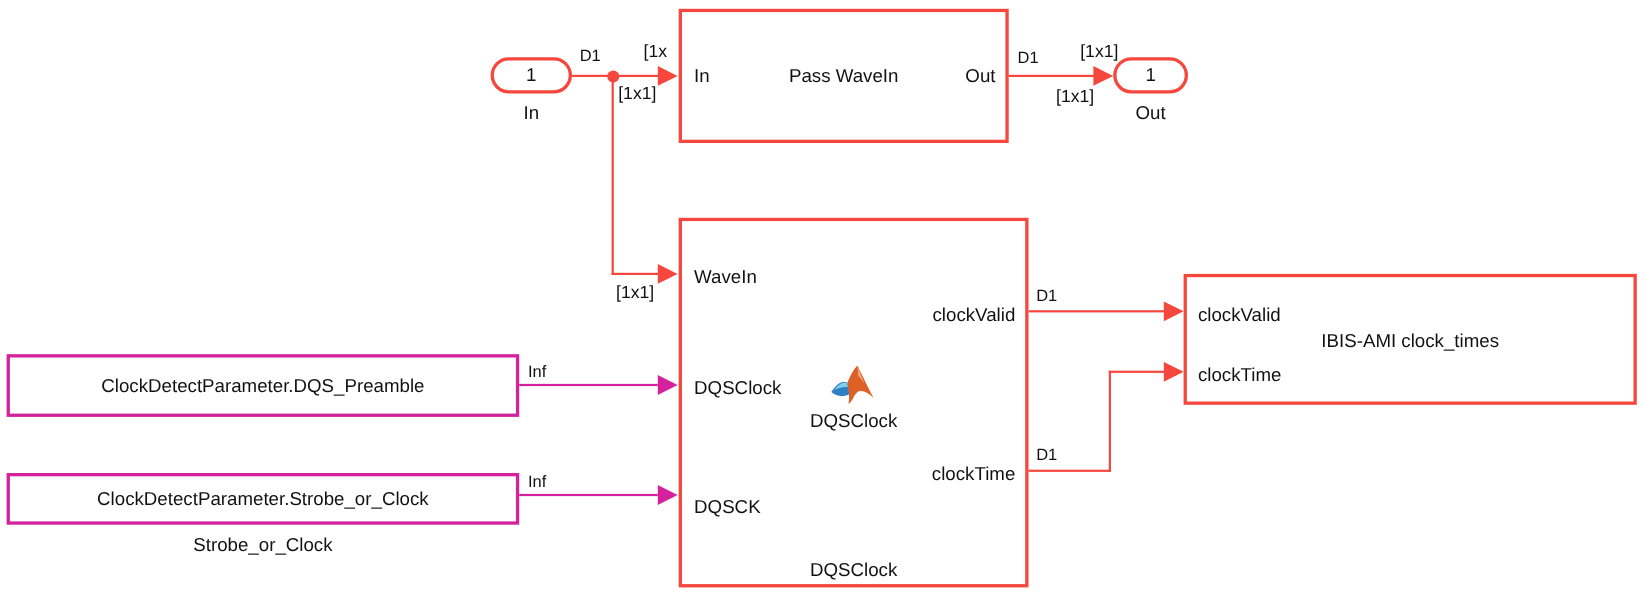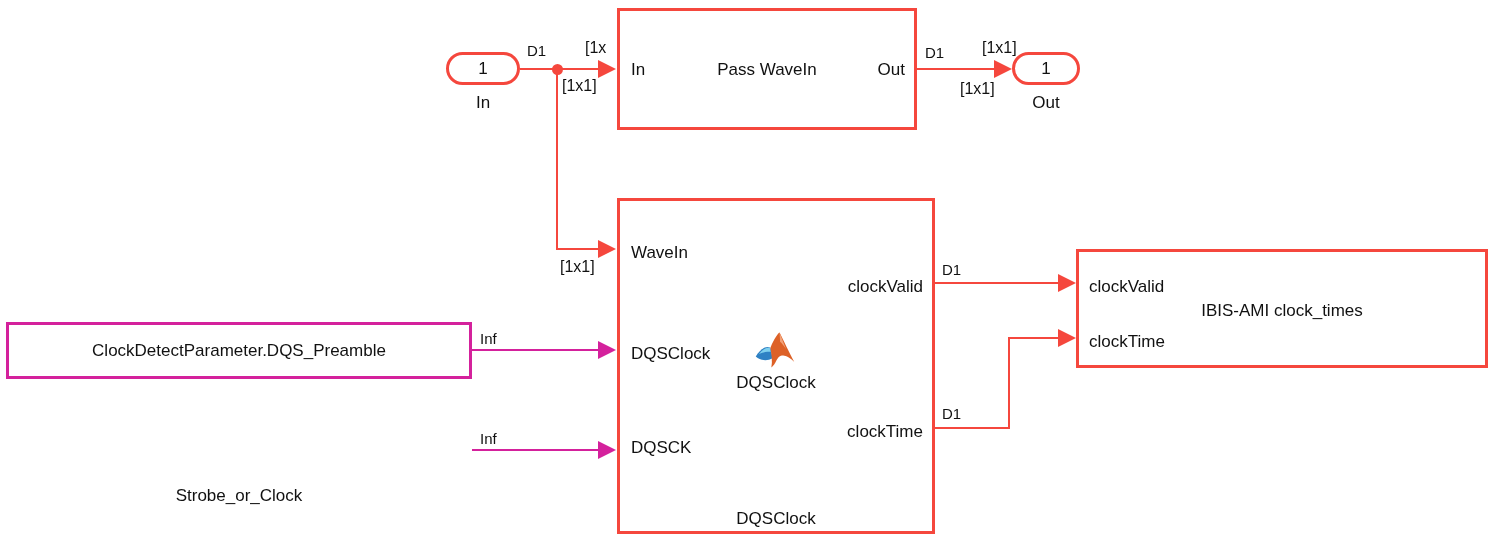--- a/index.html
+++ b/index.html
@@ -65,38 +65,41 @@
   <div class="arrow-r" style="left:994px;top:60px;"></div>
 
   <div class="pill" style="left:1012px;top:52px;width:68px;height:33px;">
     <span>1</span>
   </div>
   <div class="blabel" style="left:1012px;top:93px;width:68px;">Out</div>
 
   <div class="block" style="left:617px;top:198px;width:318px;height:336px;">
     <span class="port-text" style="left:11px;top:51px;">WaveIn</span>
     <span class="port-text" style="left:11px;top:152px;">DQSClock</span>
-    <span class="port-text" style="left:11px;top:246px;">DQSCK</span>
+    <span class="port-text" style="left:11px;top:260px;">DQSCK</span>
     <span class="port-text" style="right:9px;top:85px;">clockValid</span>
     <span class="port-text" style="right:9px;top:230px;">clockTime</span>
 
     <svg style="position:absolute;left:133px;top:128px;" width="44" height="42" viewBox="0 0 48 44">
       <path d="M3,29 C8,21 14,17 19,19.5 L21.5,31 C15,34.5 8,33.5 3,29 Z" fill="#2e81c4"></path>
       <path d="M6,27 C10,21.5 15,18.5 18.5,20 L19.5,24 C14,23.5 9,25 6,27 Z" fill="#7fd0ee"></path>
       <path d="M19,19.5 C23,10 27,4 29,3 C33,11 39,24 45,35 C41,31 36,28 33,28 C29,28 27.5,30 25.5,33.5 C24,37 22,39.5 20,41 C21.5,34 20,27 19,19.5 Z" fill="#dd6127"></path>
       <path d="M29,3 C31,8 33,14 36,21 C33.5,17 31,14 29.5,13 C29.5,9 29,5 29,3 Z" fill="#f3a278"></path>
     </svg>
     <div class="blabel" style="left:0;top:172px;width:100%;">DQSClock</div>
   </div>
   <div class="blabel" style="left:617px;top:509px;width:318px;">DQSClock</div>
 
   <div class="block m center-text" style="left:6px;top:322px;width:466px;height:57px;">
     <span>ClockDetectParameter.DQS_Preamble</span>
   </div>
 
+  <div class="block m center-text" style="left:6px;top:430px;width:466px;height:47px;">
+    <span>ClockDetectParameter.Strobe_or_Clock</span>
+  </div>
   <div class="blabel" style="left:6px;top:486px;width:466px;">Strobe_or_Clock</div>
 
   <div class="hline m" style="left:472px;top:349px;width:126px;height:2px;"></div>
   <div class="ann" style="left:480px;top:331px;">Inf</div>
   <div class="arrow-r m" style="left:598px;top:341px;"></div>
 
   <div class="hline m" style="left:472px;top:449px;width:126px;height:2px;"></div>
   <div class="ann" style="left:480px;top:431px;">Inf</div>
   <div class="arrow-r m" style="left:598px;top:441px;"></div>
 

